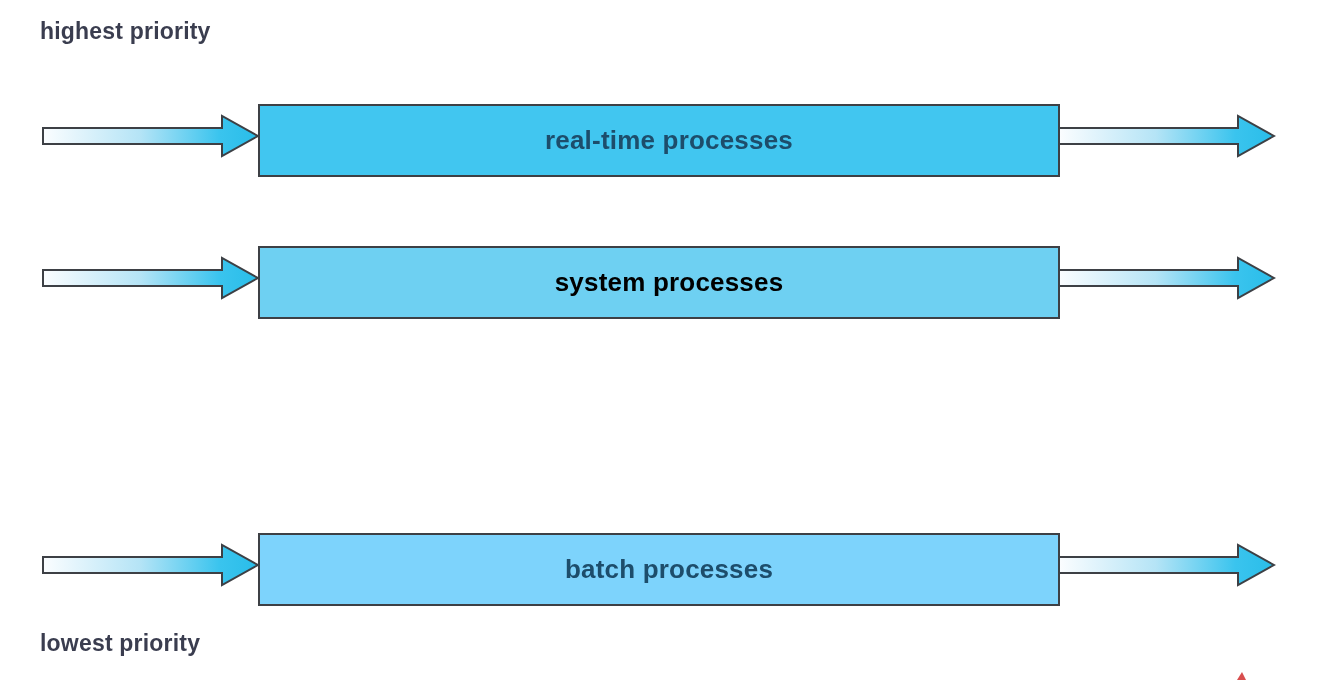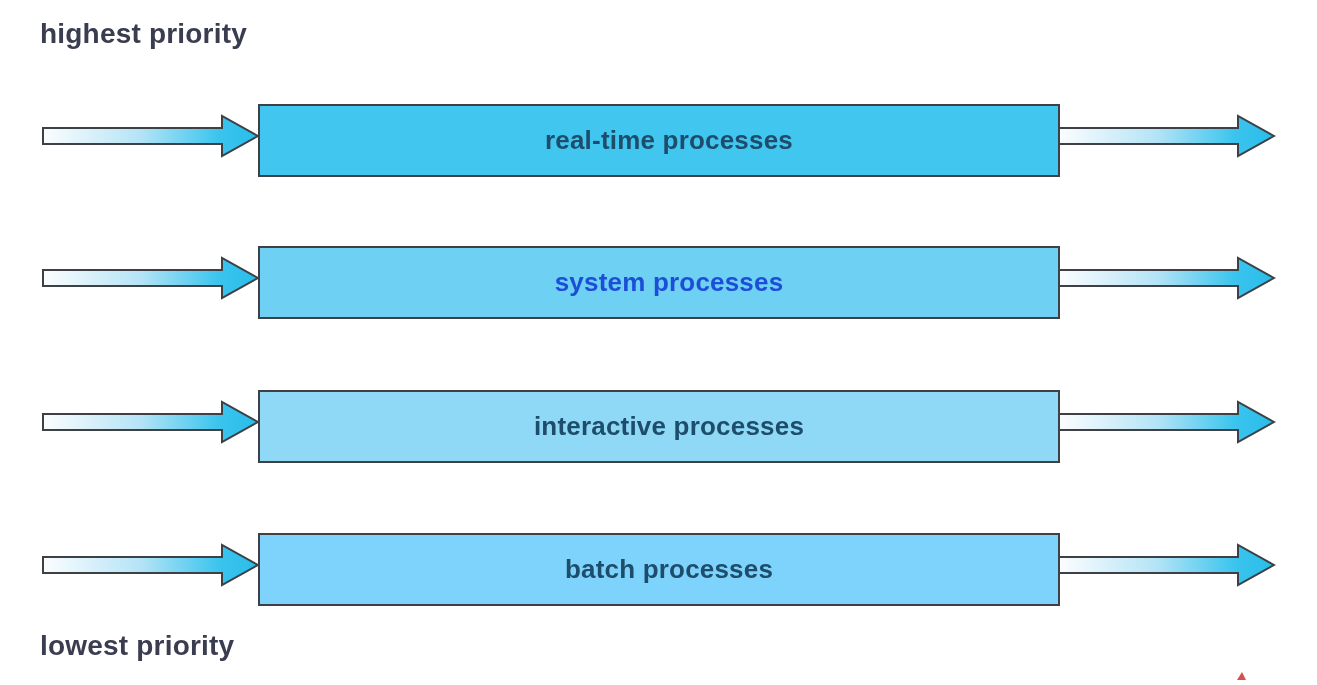--- a/index.html
+++ b/index.html
@@ -10,21 +10,21 @@
   .canvas {
     position: relative;
     width: 1317px;
     height: 685px;
     background: #ffffff;
     overflow: hidden;
   }
   .priority-label {
     position: absolute;
     left: 40px;
-    font-size: 28px;
+    font-size: 23px;
     font-weight: 600;
     letter-spacing: 0.2px;
   }
   .priority-label.top { top: 18px; }
   .priority-label.bottom { top: 630px; text-align: right; }
   .row {
     position: absolute;
     left: 0;
     width: 1317px;
     height: 73px;
@@ -100,38 +100,27 @@
     <svg class="arrow-svg right" viewBox="0 0 218 44">
       <polygon points="1,14 180,14 180,2 216,22 180,42 180,30 1,30" fill="url(#arrowGrad)" stroke-width="2" stroke="#3d4045"></polygon>
     </svg>
   </div>
 
   <div class="row r1">
     <svg class="arrow-svg left" viewBox="0 0 218 44">
       <polygon points="1,14 180,14 180,2 216,22 180,42 180,30 1,30" fill="url(#arrowGrad)" stroke-width="2" stroke="#3d4045"></polygon>
     </svg>
     <div class="queue-box" style="background-color: rgb(110, 208, 242);">
-      <span class="queue-label" style="color: #1d4ed8;">system processes</span>
+      <span class="queue-label" style="color: #000000;">system processes</span>
     </div>
     <svg class="arrow-svg right" viewBox="0 0 218 44">
       <polygon points="1,14 180,14 180,2 216,22 180,42 180,30 1,30" fill="url(#arrowGrad)" stroke-width="2" stroke="#3d4045"></polygon>
     </svg>
   </div>
 
-  <div class="row r2">
-    <svg class="arrow-svg left" viewBox="0 0 218 44">
-      <polygon points="1,14 180,14 180,2 216,22 180,42 180,30 1,30" fill="url(#arrowGrad)" stroke-width="2" stroke="#3d4045"></polygon>
-    </svg>
-    <div class="queue-box" style="background-color: rgb(143, 217, 246);">
-      <span class="queue-label" style="color: rgb(29, 77, 107);">interactive processes</span>
-    </div>
-    <svg class="arrow-svg right" viewBox="0 0 218 44">
-      <polygon points="1,14 180,14 180,2 216,22 180,42 180,30 1,30" fill="url(#arrowGrad)" stroke-width="2" stroke="#3d4045"></polygon>
-    </svg>
-  </div>
 
   <div class="row r3">
     <svg class="arrow-svg left" viewBox="0 0 218 44">
       <polygon points="1,14 180,14 180,2 216,22 180,42 180,30 1,30" fill="url(#arrowGrad)" stroke-width="2" stroke="#3d4045"></polygon>
     </svg>
     <div class="queue-box" style="background-color: #7dd3fc;">
       <span class="queue-label" style="color: rgb(29, 77, 107);">batch processes</span>
     </div>
     <svg class="arrow-svg right" viewBox="0 0 218 44">
       <polygon points="1,14 180,14 180,2 216,22 180,42 180,30 1,30" fill="url(#arrowGrad)" stroke-width="2" stroke="#3d4045"></polygon>

